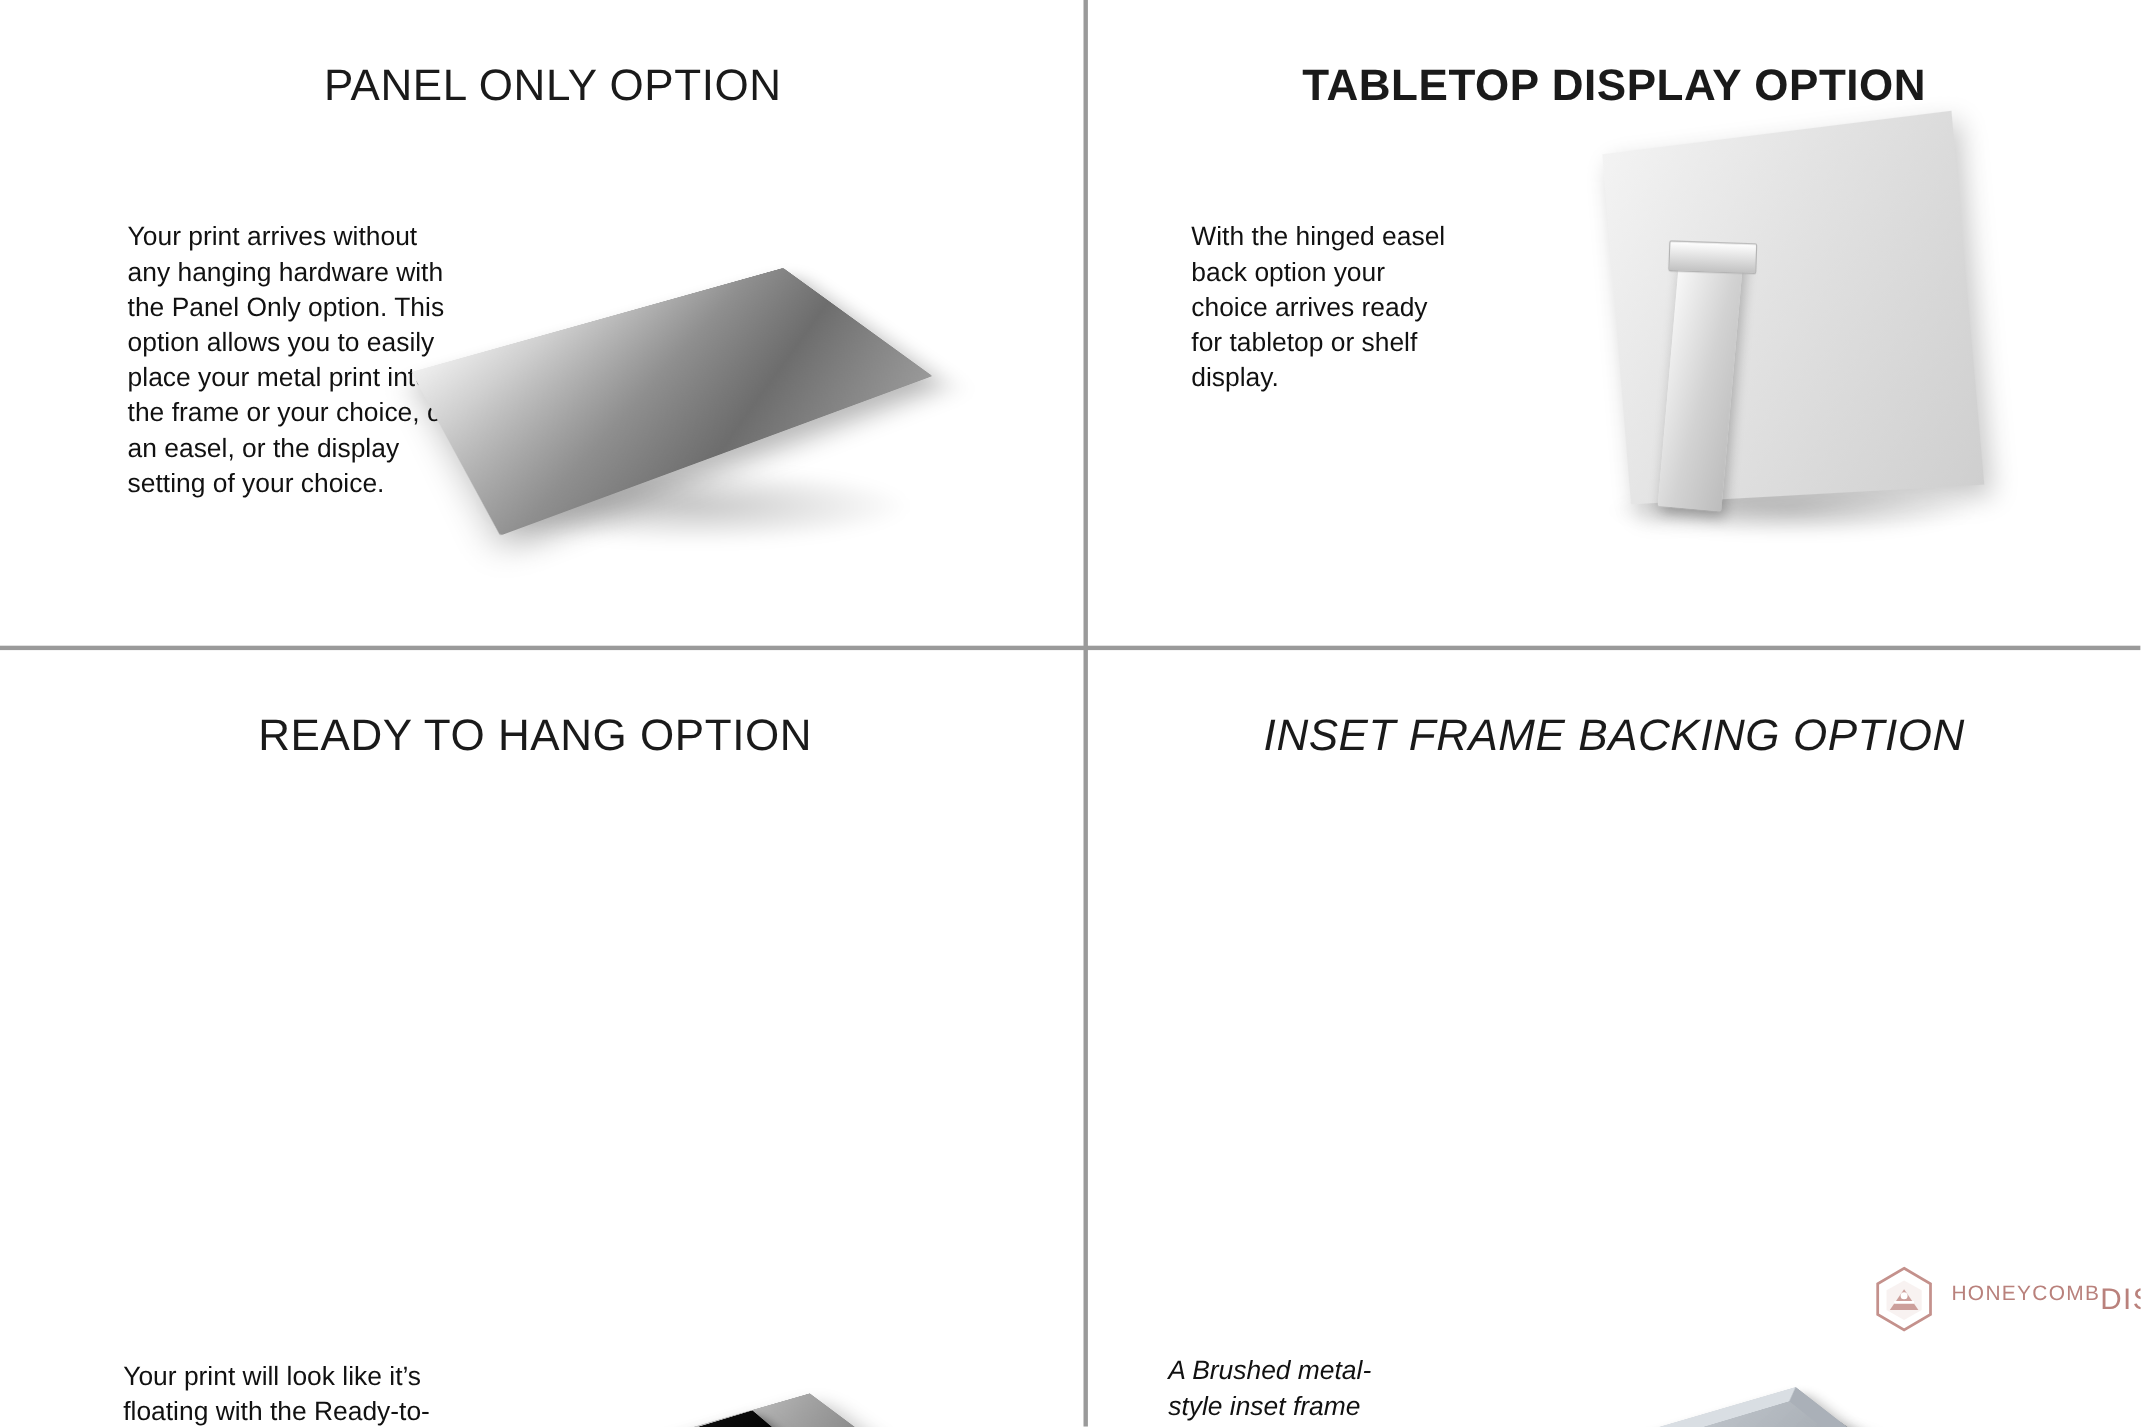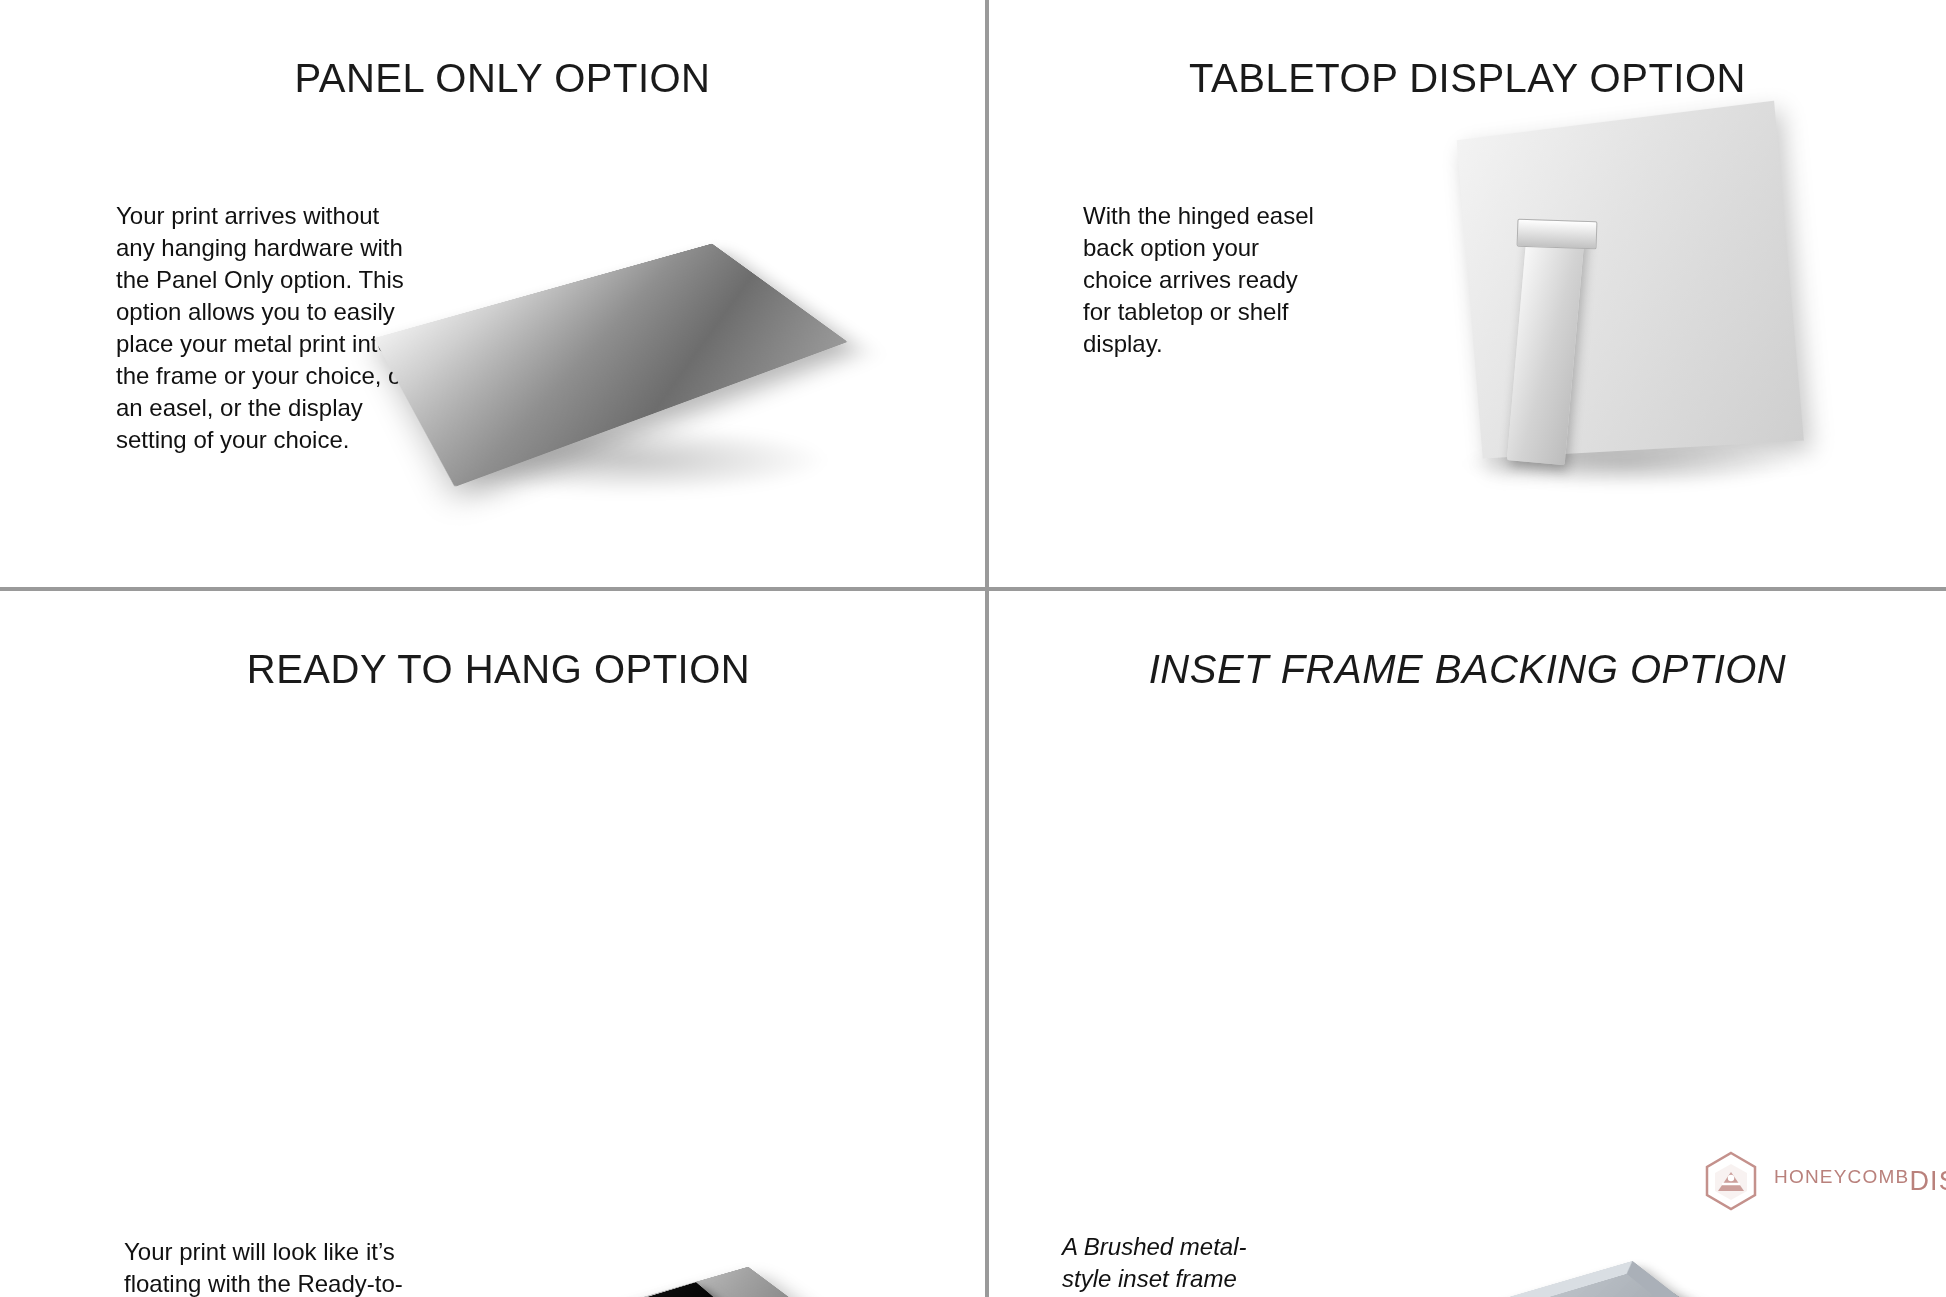--- a/index.html
+++ b/index.html
@@ -40,35 +40,35 @@
     background: #9a9a9a;
   }
 
   
   .quad {
     position: absolute;
     box-sizing: border-box;
   }
   #quad-panel-only   { left: 0;    top: 0;    width: 985px;  height: 587px; }
   #quad-tabletop     { left: 989px;top: 0;    width: 957px;  height: 587px; }
-  #quad-ready-hang   { left: 16px;    top: 591px;width: 985px;  height: 706px; }
+  #quad-ready-hang   { left: 4px;    top: 591px;width: 985px;  height: 706px; }
   #quad-inset-frame  { left: 989px;top: 591px;width: 957px;  height: 706px; font-style: italic; }
 
   .quad-title {
     position: absolute;
     width: 100%;
     text-align: center;
     font-size: 40px;
     font-weight: 400;
     letter-spacing: 0.5px;
     color: #1a1a1a;
     white-space: nowrap;
   }
   #quad-panel-only .quad-title  { top: 56px; left: 10px; }
-  #quad-tabletop .quad-title    { top: 56px; left: 0px; }
+  #quad-tabletop .quad-title    { top: 56px; left: 0px; font-weight: bold; }
   #quad-ready-hang .quad-title  { top: 56px; left: -10px; }
   #quad-inset-frame .quad-title { top: 56px; left: 0px; }
 
   .quad-body {
     position: absolute;
     font-size: 24px;
     line-height: 32px;
     color: #111111;
   }
   #quad-panel-only .quad-body  { left: 116px; top: 200px;  width: 305px; }

